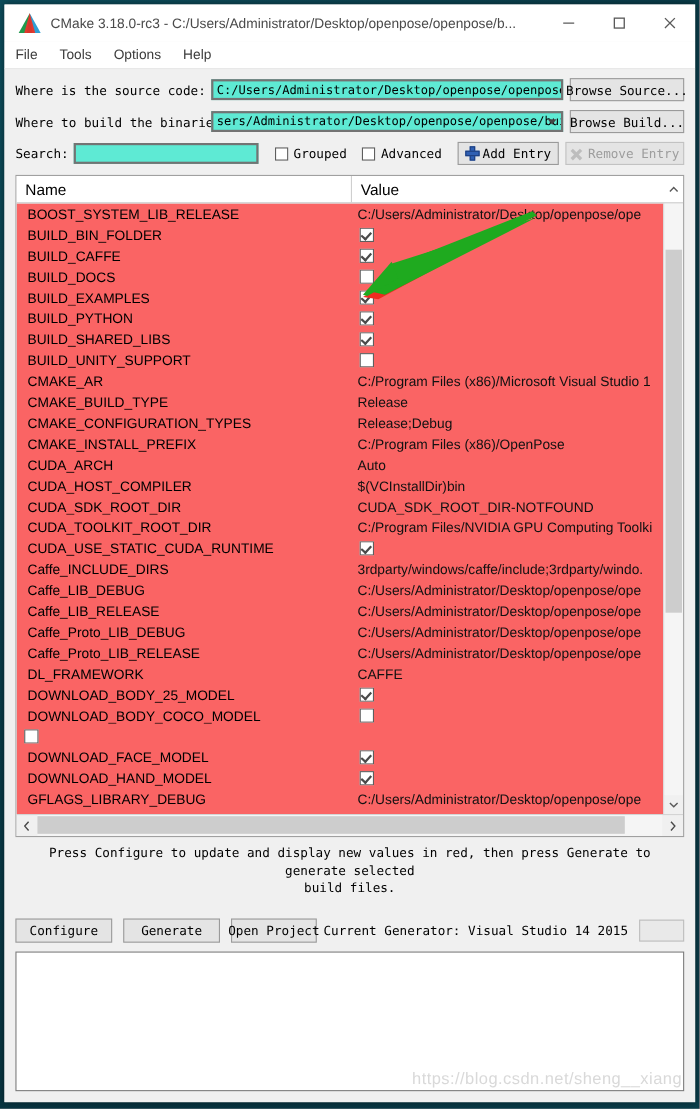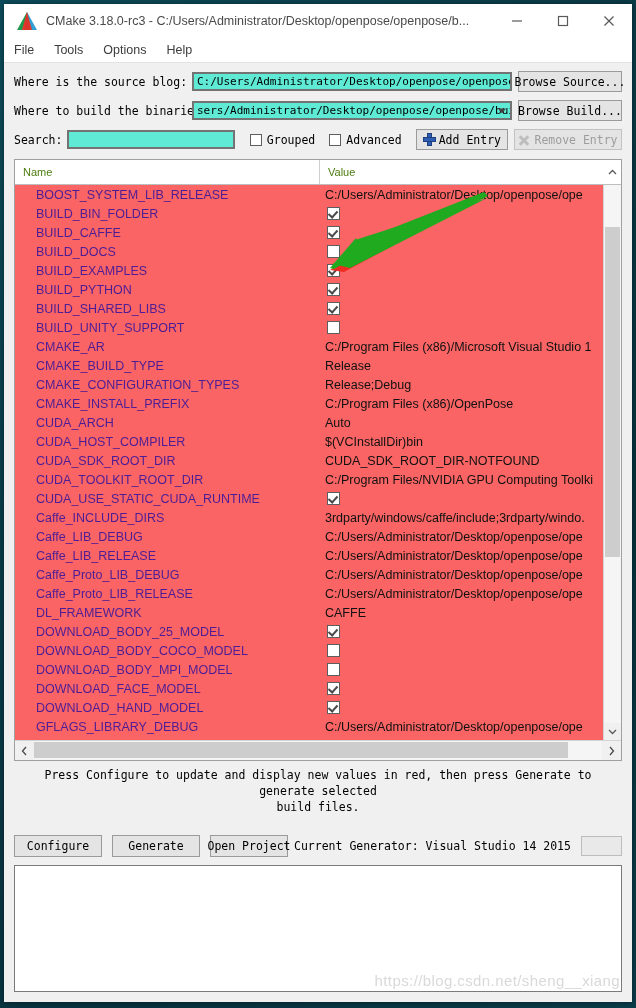--- a/index.html
+++ b/index.html
@@ -107,33 +107,33 @@
   .table-wrap{
     border:1px solid #a0a0a0;background:#fff;
     flex:none;height:600px;display:flex;flex-direction:column;
     position:relative;overflow:hidden;
   }
   .table-head{
     height:24px;flex:none;display:flex;background:#fff;
     border-bottom:1px solid #bdbdbd;
   }
   .th{
-    font-size:11px;color:#4d7c0f;display:flex;align-items:center;
+    font-size:14px;color:#000000;display:flex;align-items:center;
     padding-left:8px;font-family:"Liberation Sans", sans-serif;
     box-sizing:border-box;
   }
   .th.name{width:305px;border-right:1px solid #cfcfcf;}
   .th.value{flex:1;}
   .table-body-outer{flex:1;display:flex;overflow:hidden;position:relative;}
   .table-body{
     flex:1;background:#FA6464;overflow:hidden;position:relative;
   }
   .trow{height:19px;display:flex;align-items:center;}
   .cell-name{
-    width:305px;padding-left:21px;font-size:12.5px;color:#4c1d95;
+    width:305px;padding-left:10px;font-size:12.5px;color:#000000;
     font-family:"Liberation Sans", sans-serif;
     white-space:nowrap;overflow:hidden;box-sizing:border-box;
   }
   .cell-val{
     flex:1;padding-left:5px;font-size:12.5px;color:#111;
     font-family:"Liberation Sans", sans-serif;
     white-space:nowrap;overflow:hidden;box-sizing:border-box;
     display:flex;align-items:center;
   }
   .cell-val .cb{margin-left:2px;width:13px;height:13px;}
@@ -228,21 +228,21 @@
   <div class="menubar">
     <div class="menu-item">File</div>
     <div class="menu-item">Tools</div>
     <div class="menu-item">Options</div>
     <div class="menu-item">Help</div>
   </div>
 
   <div class="content">
 
     <div class="row">
-      <div class="lbl" style="width:178px">Where is the source blog:</div>
+      <div class="lbl" style="width:178px">Where is the source code:</div>
       <div class="field" style="width:320px">C:/Users/Administrator/Desktop/openpose/openpose</div>
       <div class="btn" style="margin-left:6px;width:104px">Browse Source...</div>
     </div>
 
     <div class="row">
       <div class="lbl" style="width:178px">Where to build the binaries:</div>
       <div class="field combo" style="width:320px">
         <span>sers/Administrator/Desktop/openpose/openpose/build</span>
         <span class="caret"></span>
       </div>
@@ -397,21 +397,20 @@
                 <span class="cb on"></span>
               </div>
             </div>
             <div class="trow">
               <div class="cell-name">DOWNLOAD_BODY_COCO_MODEL</div>
               <div class="cell-val">
                 <span class="cb"></span>
               </div>
             </div>
             <div class="trow">
-              <div class="cell-name">DOWNLOAD_BODY_MPI_MODEL</div>
               <div class="cell-val">
                 <span class="cb"></span>
               </div>
             </div>
             <div class="trow">
               <div class="cell-name">DOWNLOAD_FACE_MODEL</div>
               <div class="cell-val">
                 <span class="cb on"></span>
               </div>
             </div>

